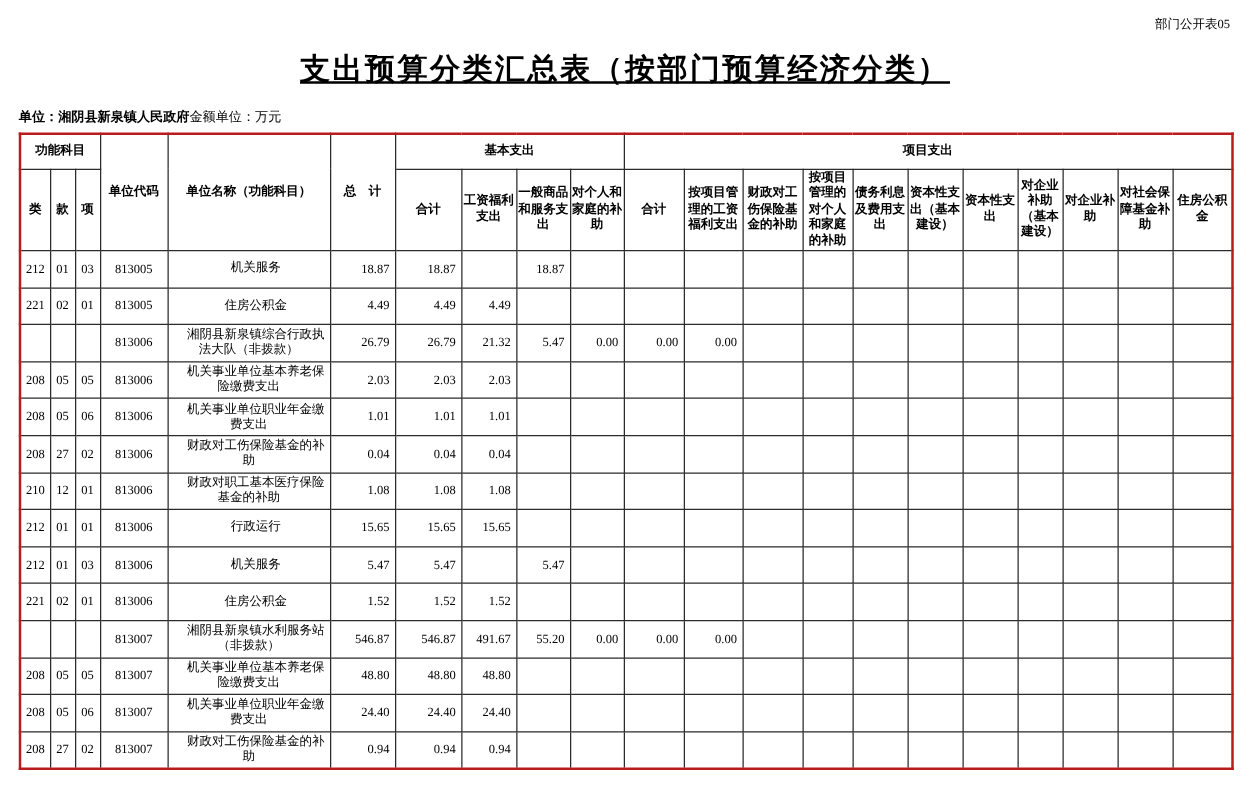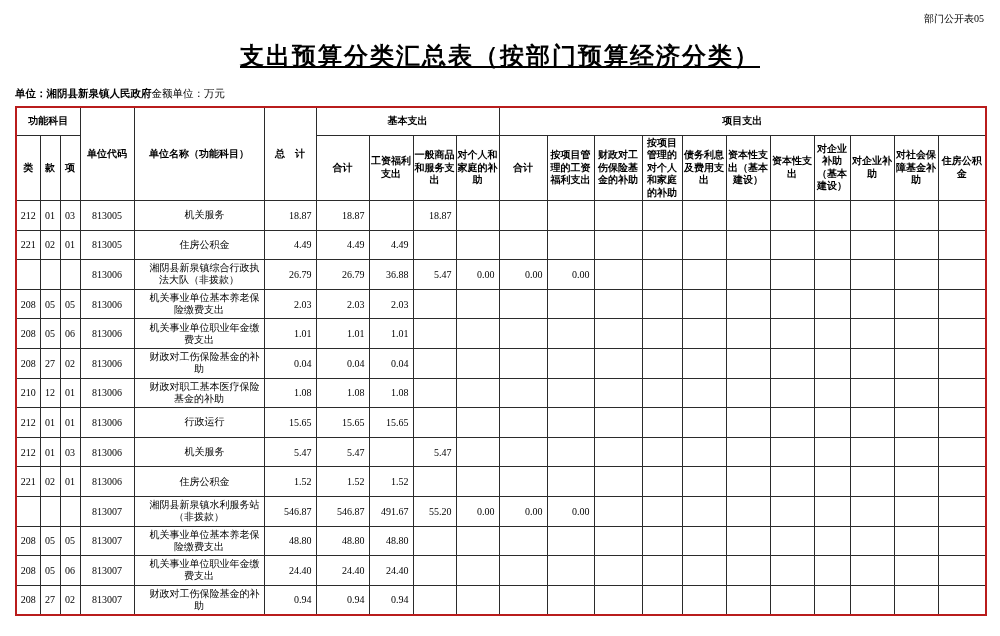--- a/index.html
+++ b/index.html
@@ -192,21 +192,21 @@
         <td class="n"></td>
       </tr>
       <tr>
         <td class="c"></td>
         <td class="c"></td>
         <td class="c"></td>
         <td class="c">813006</td>
         <td class="nm">湘阴县新泉镇综合行政执法大队（非拨款）</td>
         <td class="n">26.79</td>
         <td class="n">26.79</td>
-        <td class="n">36.88</td>
+        <td class="n">21.32</td>
         <td class="n">5.47</td>
         <td class="n">0.00</td>
         <td class="n">0.00</td>
         <td class="n">0.00</td>
         <td class="n"></td>
         <td class="n"></td>
         <td class="n"></td>
         <td class="n"></td>
         <td class="n"></td>
         <td class="n"></td>

